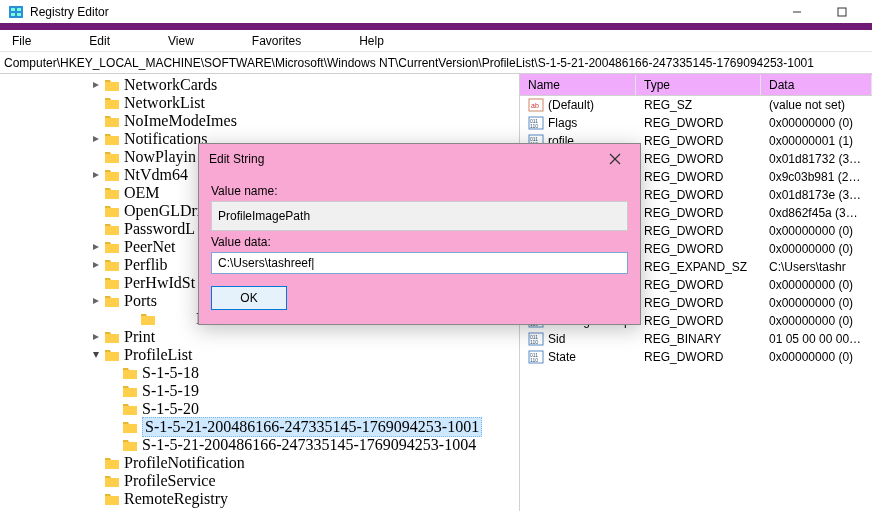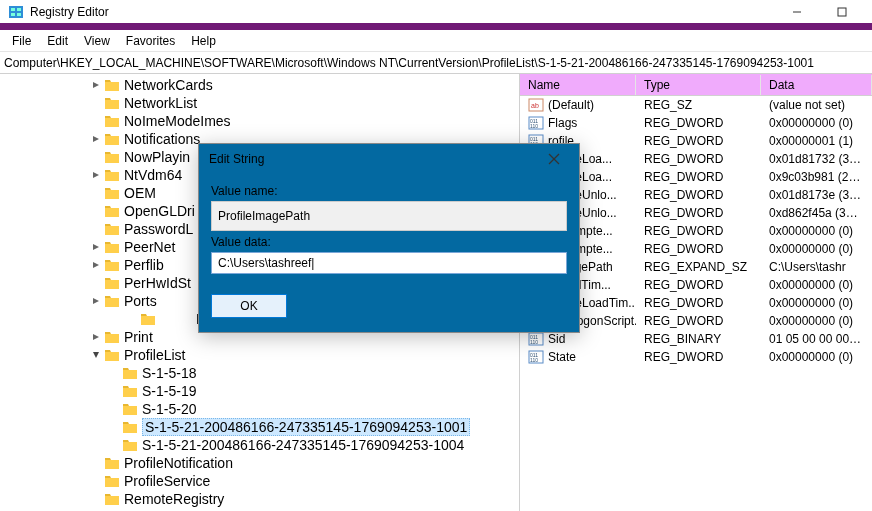--- a/index.html
+++ b/index.html
@@ -3,57 +3,57 @@
 <meta charset="utf-8">
 <style>
   * { box-sizing: border-box; font-family: "Segoe UI", Tahoma, sans-serif; }
   body { margin: 0; background: #fff; font-size: 12px; color: #000; width: 872px; height: 511px; overflow: hidden; position: relative; }
 
   .titlebar { height: 30px; background: #fff; border-bottom: 7px solid #701a75; display: flex; align-items: center; padding: 0 8px; }
   .titlebar .appicon { width: 16px; height: 16px; margin-right: 6px; display: inline-flex; }
   .titlebar .title { font-size: 12px; flex: 1; }
   .titlebar .winbtn { width: 45px; height: 30px; display: flex; align-items: center; justify-content: center; color: #555; }
 
-  .menubar { height: 22px; display: flex; align-items: center; padding: 0 4px; border-bottom: 1px solid #e5e5e5; }
+  .menubar { height: 22px; display: flex; align-items: center; padding: 0 4px; border-bottom: 1px solid #e5e5e5; gap: 42px; }
   .menubar .menuitem { padding: 2px 8px; }
 
   .addrbar { height: 22px; border-bottom: 1px solid #d0d0d0; background: #fff; display: flex; align-items: center; padding: 0 4px; font-size: 12px; }
 
   .content { display: flex; height: calc(511px - 30px - 22px - 22px); }
   .tree { width: 520px; border-right: 1px solid #d0d0d0; overflow: hidden; padding-top: 2px; }
   .tree-inner { padding-left: 0; }
   .node { display: flex; align-items: center; height: 18px; position: relative; white-space: nowrap; }
   .node .expander { width: 12px; height: 12px; margin-right: 2px; display: flex; align-items: center; justify-content: center; color: #666; font-size: 10px; }
   .node .folder { width: 16px; height: 14px; margin-right: 4px; display: inline-flex; }
-  .node .label { font-size: 14px; }
+  .node .label { font-size: 16px; font-family: Liberation Serif, serif; }
   .node.selected .label { background: #cde8ff; border: 1px dotted #7ab7e8; padding: 0 2px; }
 
   .listpane { flex: 1; overflow: hidden; }
   .listheader { display: flex; border-bottom: 1px solid #d0d0d0; background: #f0abfc; height: 22px; align-items: center; }
   .listheader .col { padding: 3px 8px; border-right: 1px solid #e5e5e5; font-size: 12px; }
   .col-name { width: 116px; }
   .col-type { width: 125px; }
   .col-data { flex: 1; }
   .listrow { display: flex; height: 18px; align-items: center; }
   .listrow .cell { padding: 0 8px; font-size: 12px; white-space: nowrap; overflow: hidden; text-overflow: ellipsis; }
   .listrow .cell-name { width: 116px; display: flex; align-items: center; gap: 4px; }
   .listrow .cell-type { width: 125px; }
   .listrow .cell-data { flex: 1; }
   .vicon { width: 16px; height: 16px; display: inline-flex; flex-shrink: 0; }
 
   
-  .dialog { position: absolute; left: 198px; top: 143px; width: 382px; background: #0369a1; border: 1px solid #888; box-shadow: 0 4px 20px rgba(0,0,0,0.25); }
+  .dialog { position: absolute; left: 198px; top: 143px; width: 443px; background: #f9a8d4; border: 1px solid #888; box-shadow: 0 4px 20px rgba(0,0,0,0.25); }
   .dialog-title { display: flex; align-items: center; height: 30px; padding: 0 10px; }
   .dialog-title .t { flex: 1; font-size: 12px; }
   .dialog-title .closebtn { width: 30px; height: 28px; display: flex; align-items: center; justify-content: center; }
   .dialog-body { padding: 6px 12px 14px 12px; }
   .dialog-body .lbl { font-size: 12px; margin-top: 4px; margin-bottom: 3px; }
   .dialog-body .ro-field { background: #f0f0f0; border: 1px solid #ccc; height: 22px; padding: 14px 6px; font-size: 12px; display: flex; align-items: center; }
   .dialog-body input[type=text] { width: 100%; height: 22px; border: 1px solid #7aa7d8; outline: none; padding: 2px 6px; font-size: 12px; }
-  .dialog-btns { display: flex; justify-content: flex-start; gap: 20px; margin-top: 20px; }
+  .dialog-btns { display: flex; justify-content: flex-start; gap: 20px; margin-top: 12px; }
   .dialog-btns button { width: 76px; height: 24px; border: 1px solid #adadad; background: #e1e1e1; font-size: 12px; }
   .dialog-btns button.primary { border: 1px solid #0078d7; background: #e5f1fb; }
 
   
   .folder svg .f1 { fill: #ffcf4b; }
   .folder svg .f2 { fill: #e8b730; }
 </style>
 </head>
 <body>
 

